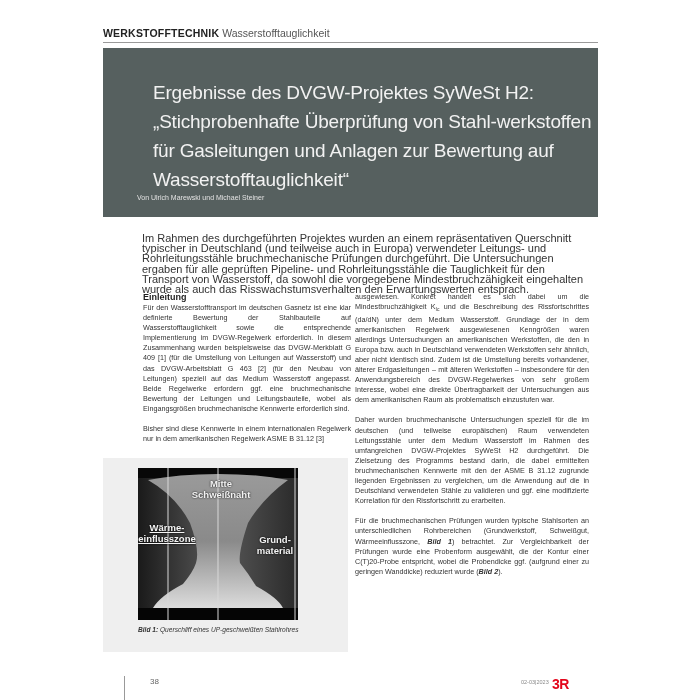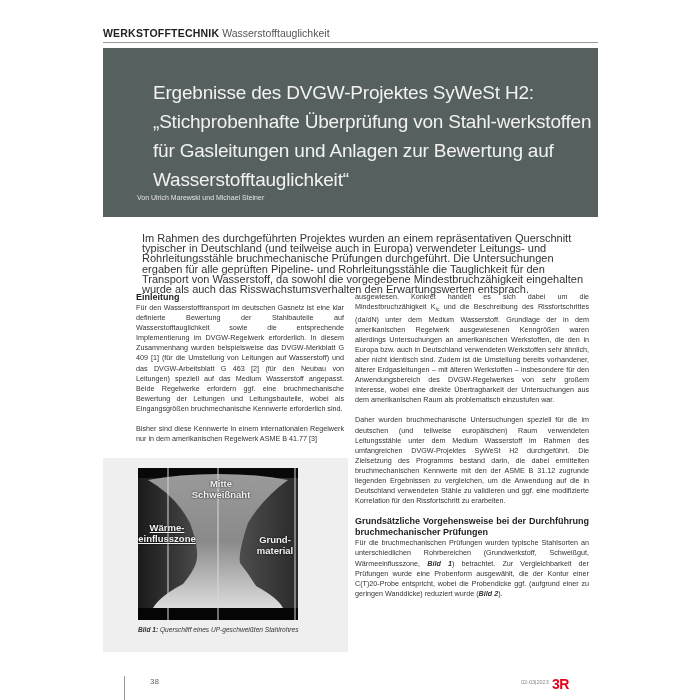--- a/index.html
+++ b/index.html
@@ -8,21 +8,21 @@
   .header .section{font-weight:bold;letter-spacing:0.2px;}
   .header .sub{color:#555;margin-left:3px;}
   .header-rule{position:absolute;left:103px;top:42px;width:495px;height:1px;background:#9a9a9a;}
   .title-band{position:absolute;left:103px;top:48px;width:495px;height:169px;background:#56605f;color:#f2f2f2;}
   .title{position:absolute;left:34px;top:14px;width:450px;margin:16px;font-weight:normal;font-size:19px;line-height:29px;letter-spacing:-0.2px;}
   .authors{position:absolute;left:34px;top:146px;font-size:7px;color:#e2e2e2;}
   .abstract{position:absolute;left:138px;top:229px;width:450px;font-size:11px;line-height:10.2px;color:#333;margin:4px;}
   .col{position:absolute;font-size:7.2px;line-height:10.1px;color:#333;text-align:justify;}
   .col p{margin:0 0 10px 0;}
   .col h3{margin:0;font-size:9px;line-height:11px;font-weight:bold;color:#1e1e1e;}
-  .col-left{left:136px;top:292px;width:208px;}
+  .col-left{left:143px;top:292px;width:208px;}
   .col-right{left:355px;top:292px;width:234px;}
   .figure{position:absolute;left:103px;top:458px;width:245px;height:194px;background:#efefef;}
   .fig-img{position:absolute;left:35px;top:10px;width:160px;height:152px;background:#0f766e;overflow:hidden;}
   .fig-img svg{display:block;}
   .fig-label{position:absolute;color:#f4f4f4;font-weight:bold;font-size:9.5px;line-height:11px;text-align:center;text-shadow:0 0 2px #000;}
   .caption{position:absolute;left:35px;top:168px;font-size:6.6px;font-style:italic;color:#333;}
   .caption b{font-weight:bold;}
   .footer-bar{position:absolute;left:124px;top:676px;width:1px;height:24px;background:#999;}
   .page-num{position:absolute;left:130px;top:677px;font-size:8px;color:#666;padding-left:20px;}
   .issue{position:absolute;left:521px;top:679px;font-size:5.5px;color:#888;}
@@ -39,21 +39,21 @@
 <div class="title-band">
   <h1 class="title">Ergebnisse des DVGW-Projektes SyWeSt H2: „Stichprobenhafte Überprüfung von Stahl-werkstoffen für Gasleitungen und Anlagen zur Bewertung auf Wasserstofftauglichkeit“</h1>
   <div class="authors">Von Ulrich Marewski und Michael Steiner</div>
 </div>
 
 <p class="abstract">Im Rahmen des durchgeführten Projektes wurden an einem repräsentativen Querschnitt typischer in Deutschland (und teilweise auch in Europa) verwendeter Leitungs- und Rohrleitungsstähle bruchmechanische Prüfungen durchgeführt. Die Untersuchungen ergaben für alle geprüften Pipeline- und Rohrleitungsstähle die Tauglichkeit für den Transport von Wasserstoff, da sowohl die vorgegebene Mindestbruchzähigkeit eingehalten wurde als auch das Risswachstumsverhalten den Erwartungswerten entsprach.</p>
 
 <div class="col col-left">
   <h3>Einleitung</h3>
   <p>Für den Wasserstofftransport im deutschen Gasnetz ist eine klar definierte Bewertung der Stahlbauteile auf Wasserstofftauglichkeit sowie die entsprechende Implementierung im DVGW-Regelwerk erforderlich. In diesem Zusammenhang wurden beispielsweise das DVGW-Merkblatt G 409 [1] (für die Umstellung von Leitungen auf Wasserstoff) und das DVGW-Arbeitsblatt G 463 [2] (für den Neubau von Leitungen) speziell auf das Medium Wasserstoff angepasst. Beide Regelwerke erfordern ggf. eine bruchmechanische Bewertung der Leitungen und Leitungsbauteile, wobei als Eingangsgrößen bruchmechanische Kennwerte erforderlich sind.</p>
-  <p>Bisher sind diese Kennwerte in einem internationalen Regelwerk nur in dem amerikanischen Regelwerk ASME B 41.77 [3]</p>
+  <p>Bisher sind diese Kennwerte in einem internationalen Regelwerk nur in dem amerikanischen Regelwerk ASME B 31.12 [3]</p>
 </div>
 
 <div class="figure">
   <div class="fig-img">
     <svg width="160" height="152" viewBox="0 0 160 152">
       <defs>
         <linearGradient id="bgL" x1="0" y1="0" x2="1" y2="0">
           <stop offset="0" stop-color="#1a1a1a"></stop>
           <stop offset="0.5" stop-color="#5a5a5a"></stop>
           <stop offset="1" stop-color="#2a2a2a"></stop>
@@ -75,20 +75,19 @@
     <div class="fig-label" style="left:48px;top:10px;width:70px;">Mitte Schweißnaht</div>
     <div class="fig-label" style="left:-4px;top:54px;width:66px;text-decoration:underline;">Wärme-einflusszone</div>
     <div class="fig-label" style="left:110px;top:66px;width:54px;">Grund-material</div>
   </div>
   <div class="caption"><b>Bild 1:</b><span> Querschliff eines UP-geschweißten Stahlrohres</span></div>
 </div>
 
 <div class="col col-right">
   <p><span>ausgewiesen. Konkret handelt es sich dabei um die Mindestbruchzähigkeit K</span><sub style="font-size:5px">Ic</sub><span> und die Beschreibung des Rissfortschrittes (da/dN) unter dem Medium Wasserstoff. Grundlage der in dem amerikanischen Regelwerk ausgewiesenen Kenngrößen waren allerdings Untersuchungen an amerikanischen Werkstoffen, die den in Europa bzw. auch in Deutschland verwendeten Werkstoffen sehr ähnlich, aber nicht identisch sind. Zudem ist die Umstellung bereits vorhandener, älterer Erdgasleitungen – mit älteren Werkstoffen – insbesondere für den Anwendungsbereich des DVGW-Regelwerkes von sehr großem Interesse, wobei eine direkte Übertragbarkeit der Untersuchungen aus dem amerikanischen Raum als problematisch einzustufen war.</span></p>
   <p>Daher wurden bruchmechanische Untersuchungen speziell für die im deutschen (und teilweise europäischen) Raum verwendeten Leitungsstähle unter dem Medium Wasserstoff im Rahmen des umfangreichen DVGW-Projektes SyWeSt H2 durchgeführt. Die Zielsetzung des Programms bestand darin, die dabei ermittelten bruchmechanischen Kennwerte mit den der ASME B 31.12 zugrunde liegenden Ergebnissen zu vergleichen, um die Anwendung auf die in Deutschland verwendeten Stähle zu validieren und ggf. eine modifizierte Korrelation für den Rissfortschritt zu erarbeiten.</p>
-  <h3>Grundsätzliche Vorgehensweise bei der Durchführung bruchmechanischer Prüfungen</h3>
   <p><span>Für die bruchmechanischen Prüfungen wurden typische Stahlsorten an unterschiedlichen Rohrbereichen (Grundwerkstoff, Schweißgut, Wärmeeinflusszone, </span><b><i>Bild 1</i></b><span>) betrachtet. Zur Vergleichbarkeit der Prüfungen wurde eine Probenform ausgewählt, die der Kontur einer C(T)20-Probe entspricht, wobei die Probendicke ggf. (aufgrund einer zu geringen Wanddicke) reduziert wurde (</span><b><i>Bild 2</i></b><span>).</span></p>
 </div>
 
 <div class="footer-bar"></div>
 <div class="page-num">38</div>
 <div class="issue">02-03|2023</div>
 <div class="logo">3R</div>
 
 </body></html>

